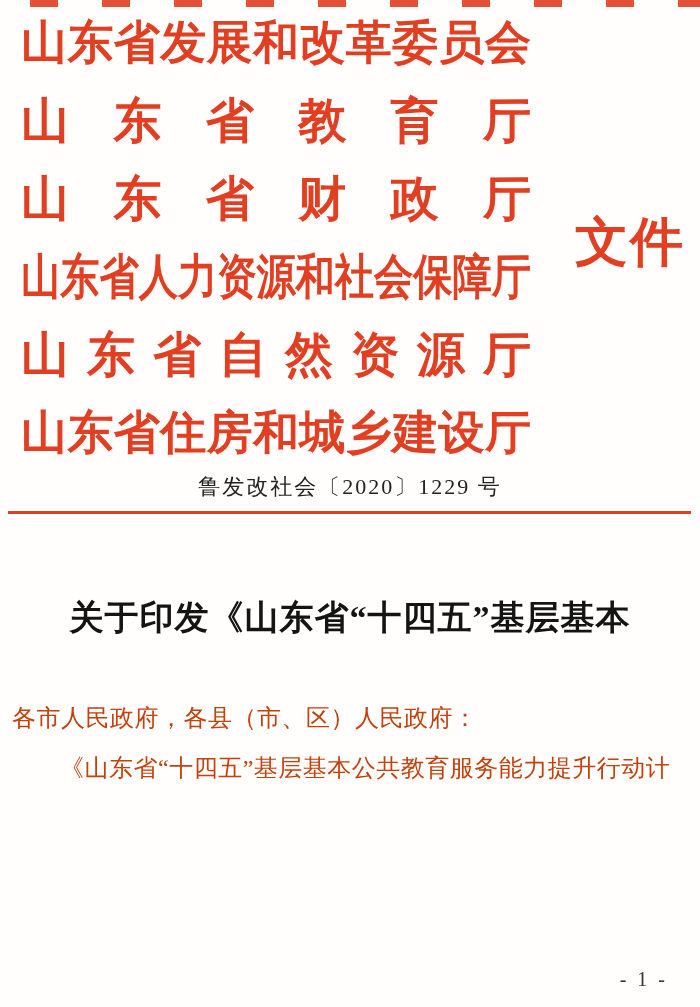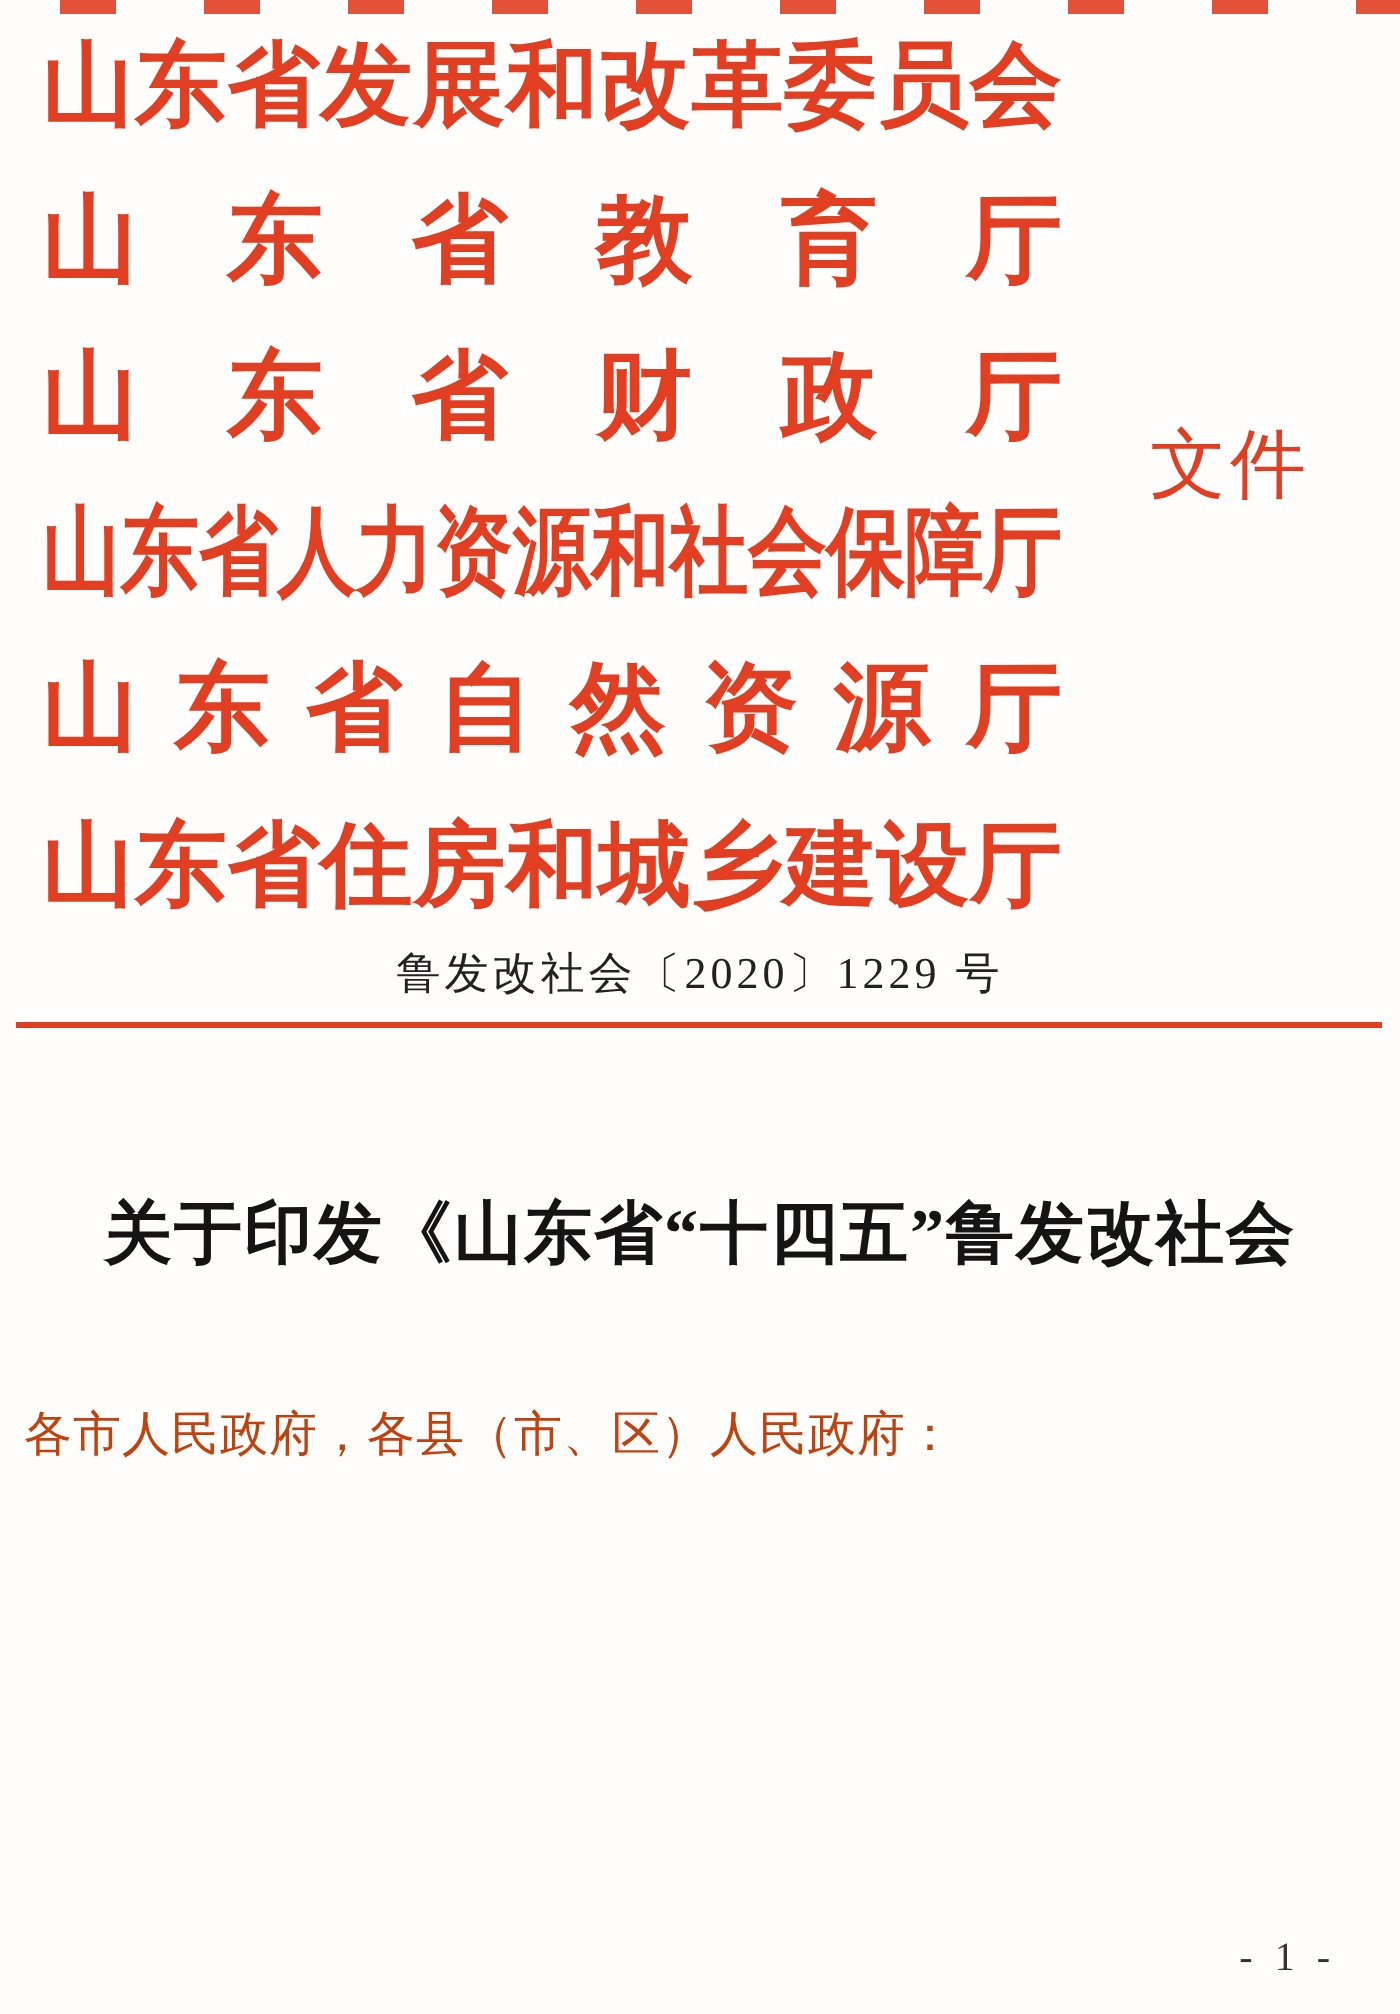--- a/index.html
+++ b/index.html
@@ -30,21 +30,21 @@
     display:flex;justify-content:space-between;align-items:center;
     height:78px;color:var(--red);font-weight:700;white-space:nowrap;
   }
   .agency-row span{display:inline-block;line-height:1;}
   .w11{width:510px;font-size:46px;}
   .w6 {width:510px;font-size:48px;}
   .w8 {width:510px;font-size:48px;}
   .w13{width:624px;font-size:48px;transform:scaleX(0.8173);transform-origin:left center;}
   .doc-label{
     position:absolute;left:554px;top:203px;
-    font-size:38px;font-weight:400;color:var(--red);
+    font-size:53px;font-weight:700;color:var(--red);
     letter-spacing:2px;white-space:nowrap;
   }
   .doc-number{
     text-align:center;
     font-size:22px;letter-spacing:2px;color:#222;
   }
   .red-rule{
     height:3px;background:var(--red);
     margin:9px 9px 0 8px;
   }
@@ -142,22 +142,23 @@
         </div>
     </div>
     <div class="doc-label">文件</div>
   </div>
 
   <div class="doc-number">鲁发改社会〔2020〕1229 号</div>
 
   <div class="red-rule"></div>
 
   <div class="title">
-    <div>关于印发《山东省“十四五”鲁发改社会</div>
+    <div>关于印发《山东省“十四五”基层基本</div>
   </div>
 
   <div class="body-block">
     <p class="salutation">各市人民政府，各县（市、区）人民政府：</p>
+    <p class="paragraph">《山东省“十四五”基层基本公共教育服务能力提升行动计</p>
   </div>
 
   <div class="page-number">- 1 -</div>
 
 </div>
 
 </body></html>

